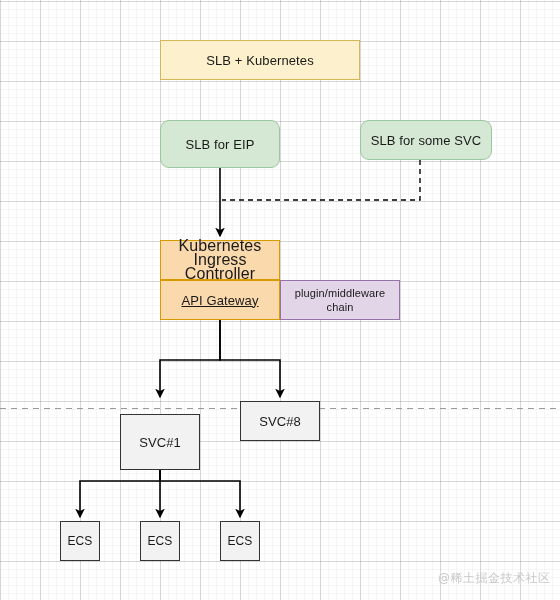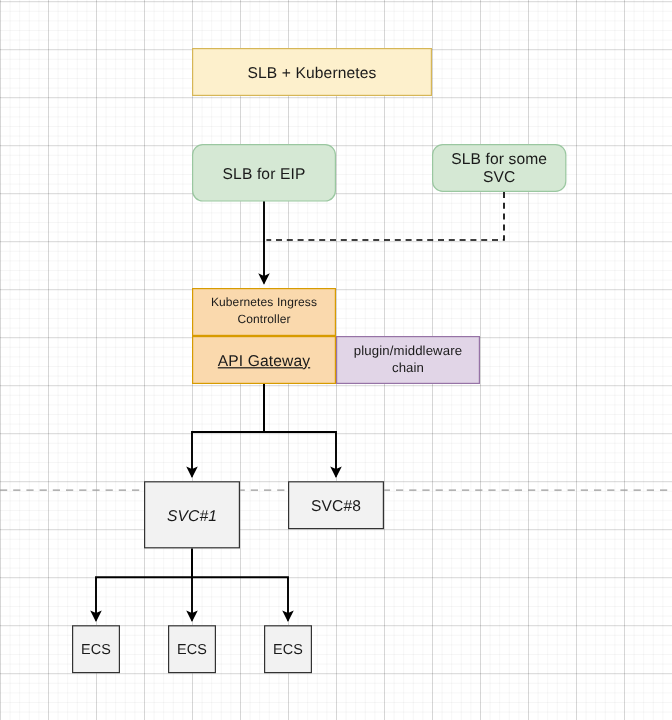--- a/index.html
+++ b/index.html
@@ -50,50 +50,49 @@
     background: #fdf0cc;
     border: 1px solid #d6b656;
   }
   .n-eip {
     left: 160px; top: 120px; width: 120px; height: 48px;
     background: #d5e8d4;
     border: 1px solid #9ac7a0;
     border-radius: 9px;
   }
   .n-svc-slb {
-    left: 360px; top: 120px; width: 112px; height: 40px;
+    left: 360px; top: 120px; width: 132px; height: 40px;
     background: #d5e8d4;
     border: 1px solid #9ac7a0;
     border-radius: 9px;
   }
   .n-ingress {
     left: 160px; top: 240px; width: 120px; height: 40px;
     background: #fad9ad;
     border: 1px solid #d79b00;
-    font-size: 10px;
+    font-size: 16px;
     line-height: 14px;
   }
   .n-apigw {
     left: 160px; top: 280px; width: 120px; height: 40px;
     background: #fad9ad;
     border: 1px solid #d79b00;
     text-decoration: underline;
   }
   .n-plugin {
     left: 280px; top: 280px; width: 120px; height: 40px;
     background: #e1d5e7;
     border: 1px solid #9673a6;
     font-size: 11px;
     line-height: 14px;
   }
   .n-svc1 {
-    left: 120px; top: 401px; width: 80px; height: 56px;
+    left: 120px; top: 414px; width: 80px; height: 56px;
     background: #f2f2f2;
     border: 1px solid #333333;
-    font-style: italic;
   }
   .n-svc2 {
     left: 240px; top: 401px; width: 80px; height: 40px;
     background: #f2f2f2;
     border: 1px solid #333333;
   }
   .n-ecs1 { left: 60px;  top: 521px; width: 40px; height: 40px; }
   .n-ecs2 { left: 140px; top: 521px; width: 40px; height: 40px; }
   .n-ecs3 { left: 220px; top: 521px; width: 40px; height: 40px; }
   .n-ecs1, .n-ecs2, .n-ecs3 {
@@ -175,14 +174,15 @@
   </div>
 
   <div class="node n-ecs2">
     <span>ECS</span>
   </div>
 
   <div class="node n-ecs3">
     <span>ECS</span>
   </div>
 
+  <div class="watermark">@稀土掘金技术社区</div>
 
 </div>
 
 </body></html>

